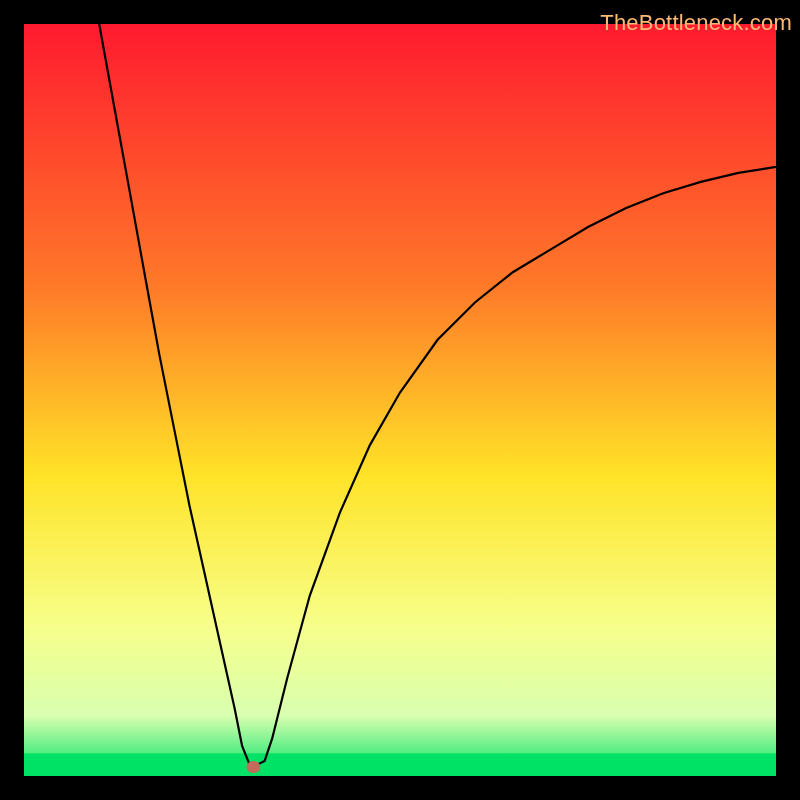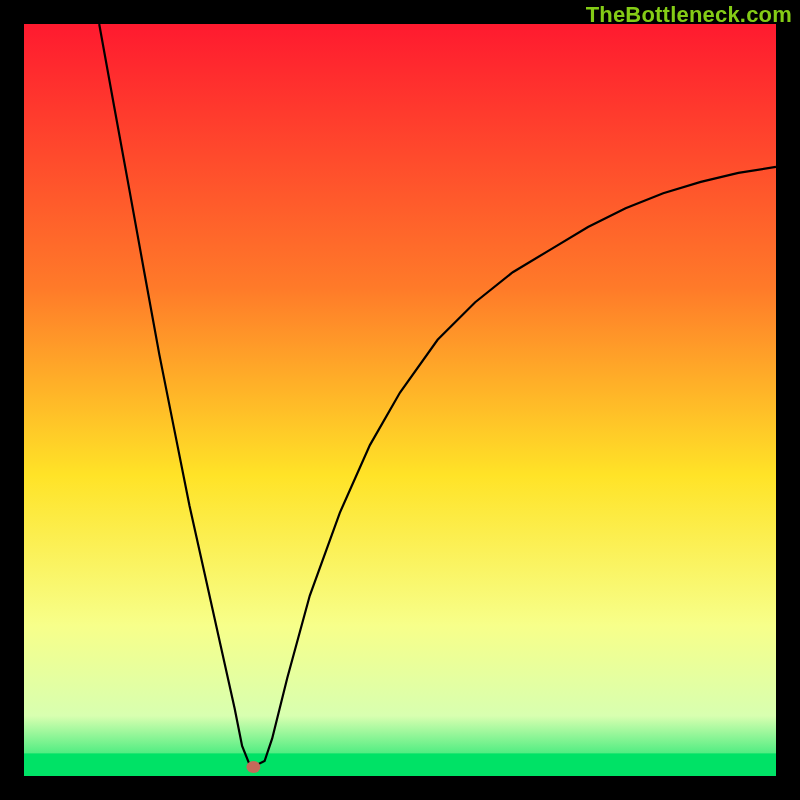--- a/index.html
+++ b/index.html
@@ -12,25 +12,25 @@
     font-family: Arial, Helvetica, sans-serif;
   }
   .frame {
     position: relative;
     width: 800px;
     height: 800px;
     background: #000;
   }
   .watermark {
     position: absolute;
-    top: 2px;
+    top: 10px;
     right: 8px;
-    color: #84cc16;
+    color: #fdba74;
     font-size: 22px;
-    font-weight: 700;
+    font-weight: 400;
     letter-spacing: 0.2px;
     z-index: 10;
   }
   .plot-area {
     position: absolute;
     left: 24px;
     right: 24px;
     top: 24px;
     bottom: 24px;
   }

